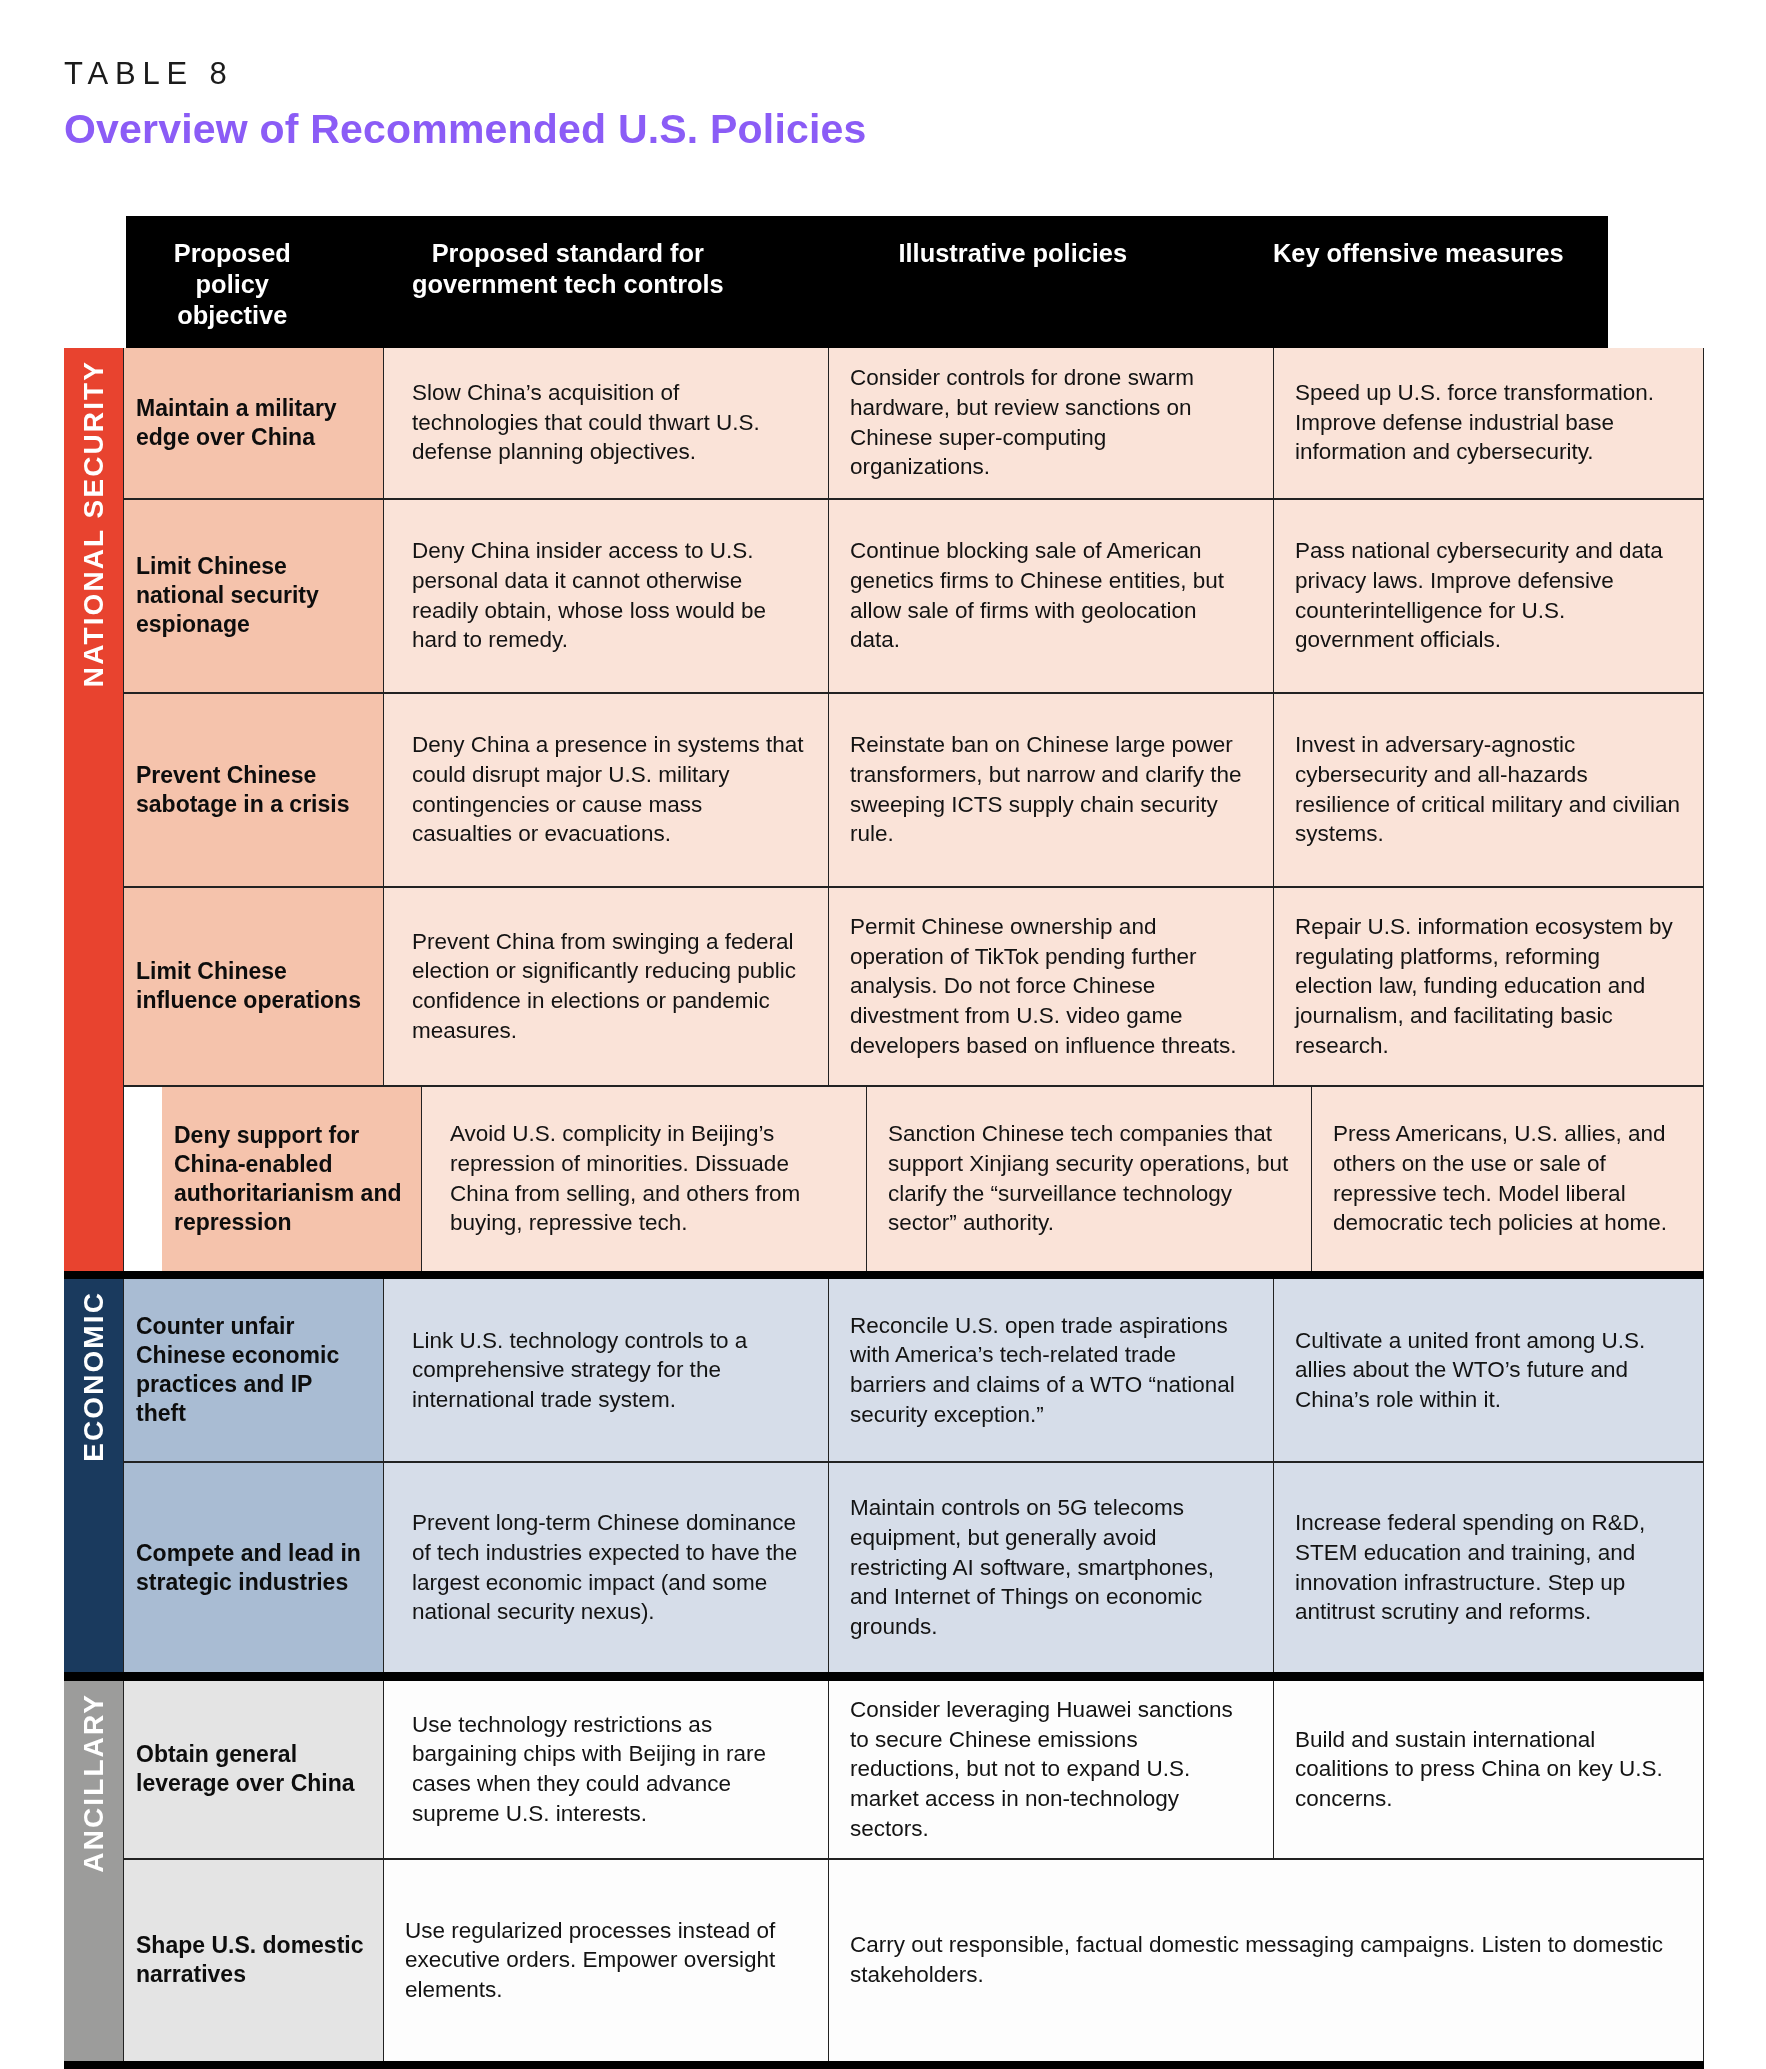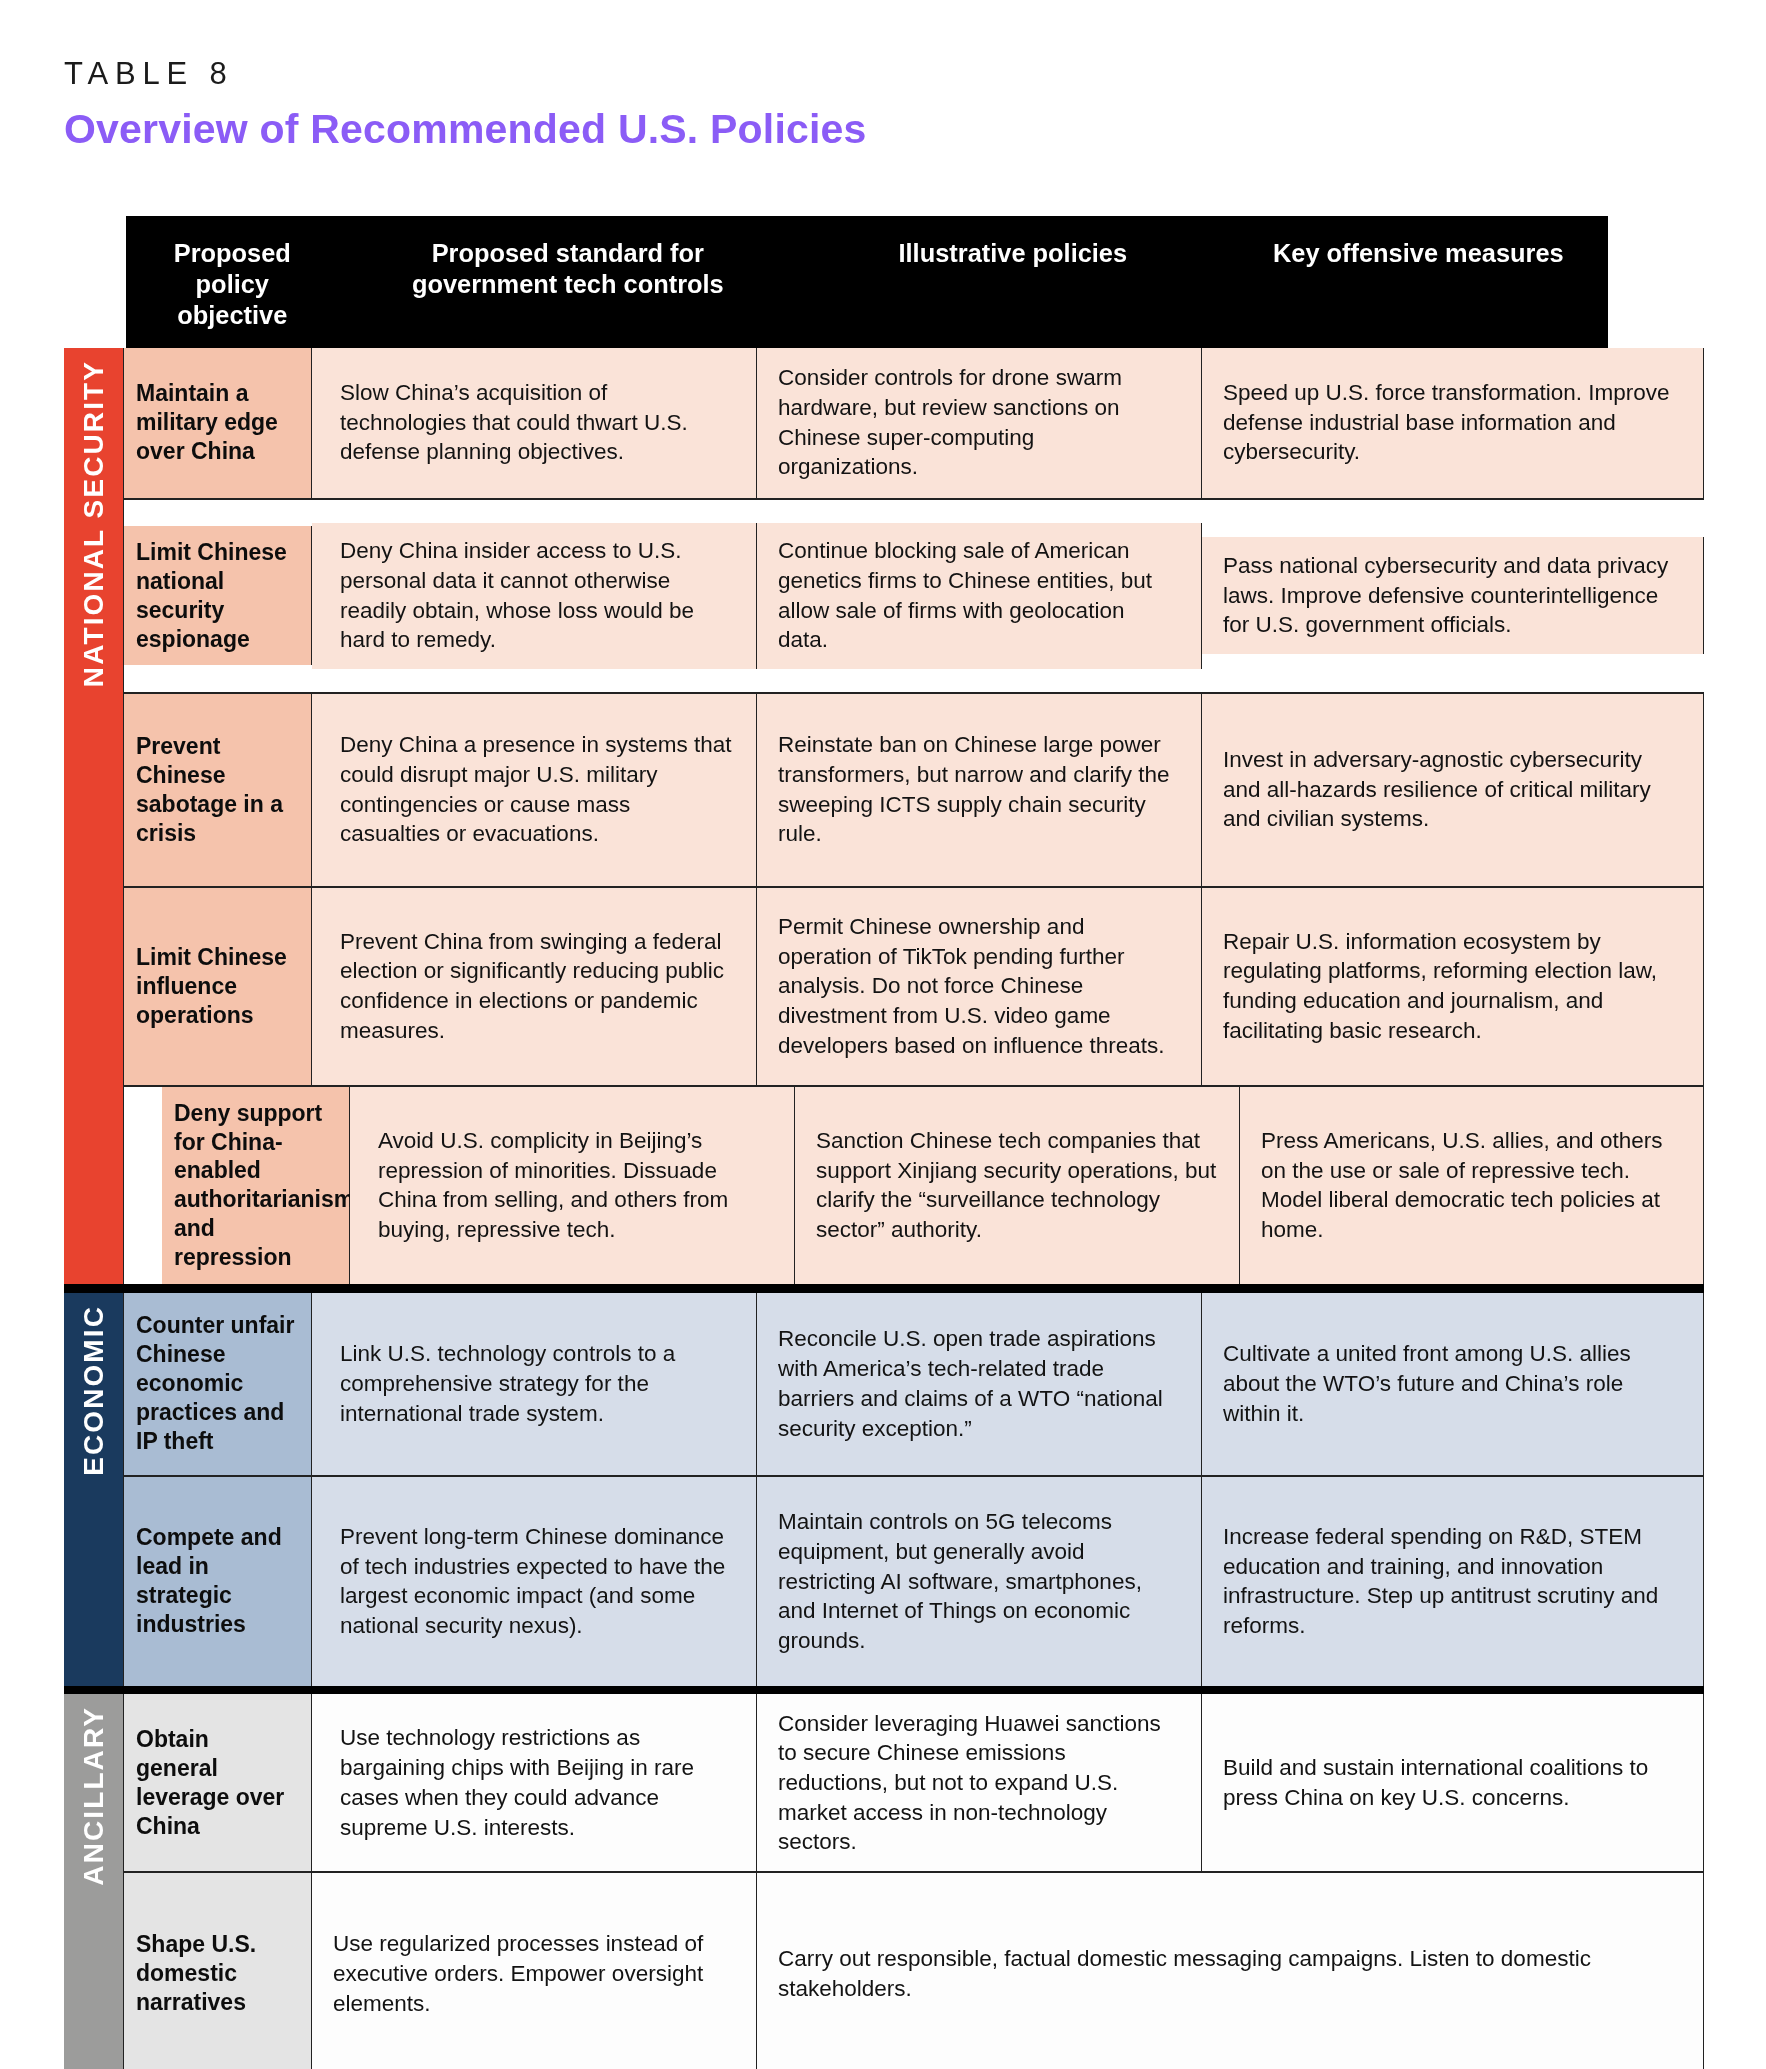--- a/index.html
+++ b/index.html
@@ -79,35 +79,35 @@
     flex-direction: column;
     justify-content: center;
     box-sizing: border-box;
     border-right: 1.7px solid #222;
     font-size: 22.5px;
     line-height: 1.32;
     padding: 13.6px 22px 13.6px 21px;
     color: #131313;
   }
   .cell.objective {
-    width: 188px;
+    width: 260px;
     flex: none;
     font-weight: 700;
     font-size: 23px;
     line-height: 1.26;
     padding: 12px 15px 12px 12px;
     color: #0d0d0d;
   }
   .cell.standard { width: 445px; flex: none; padding-left: 28px; }
   .cell.illustrative { width: 445px; flex: none; }
   .cell.offensive { flex: 1; }
 
   
   .ns-r0 { min-height: 150px; }
-  .ns-r1 { min-height: 192px; align-items: center; }
+  .ns-r1 { min-height: 192px; }
   .ns-r2 { min-height: 192px; }
   .ns-r3 { min-height: 197px; }
   .ns-r4 { min-height: 184px; margin-left: 38px; }
   .ec-r0 { min-height: 182px; }
   .ec-r1 { min-height: 209px; }
   .an-r0 { min-height: 177px; }
   .an-r1 { min-height: 201px; }
 
   
   .sec-ns .strip { background: #e8432f; }

